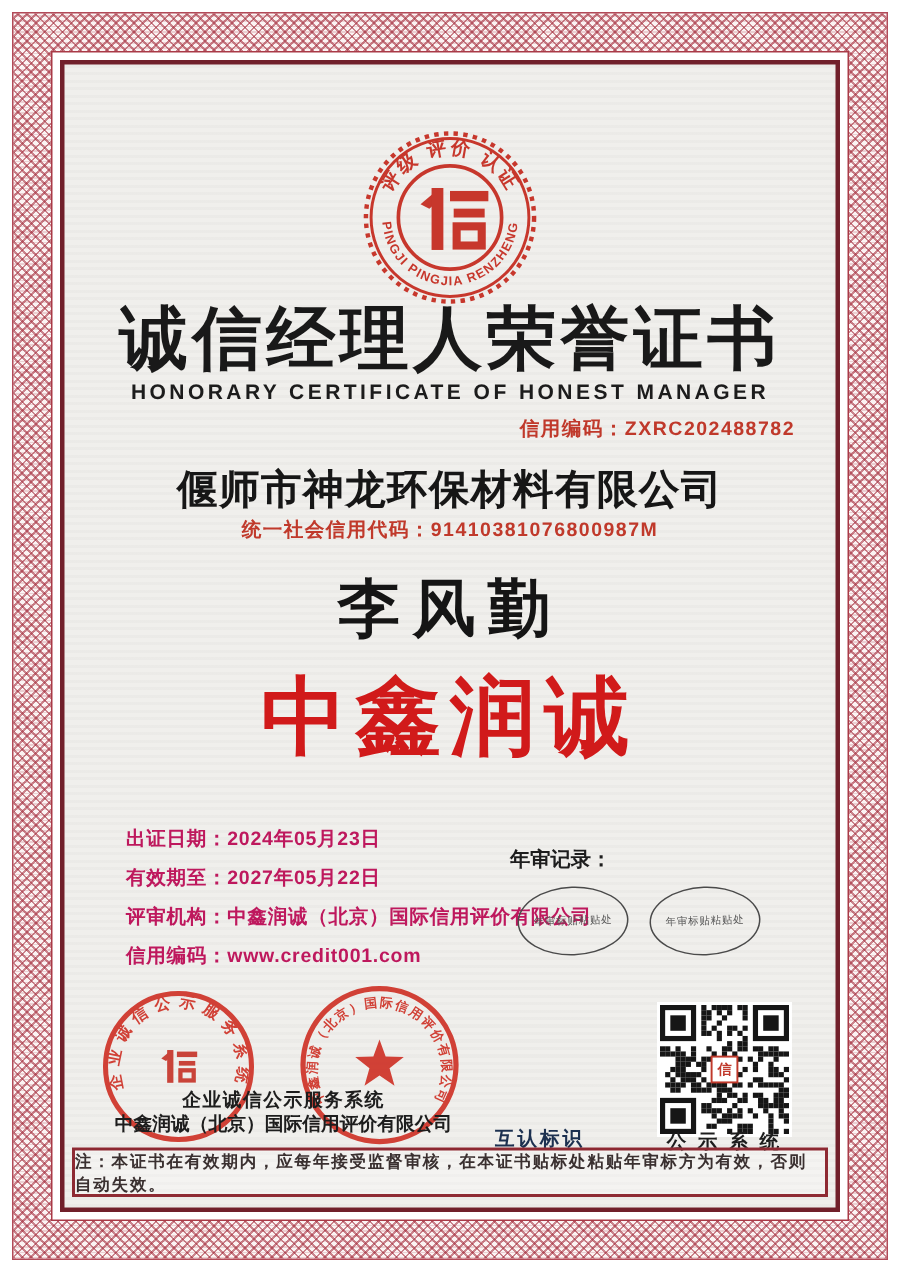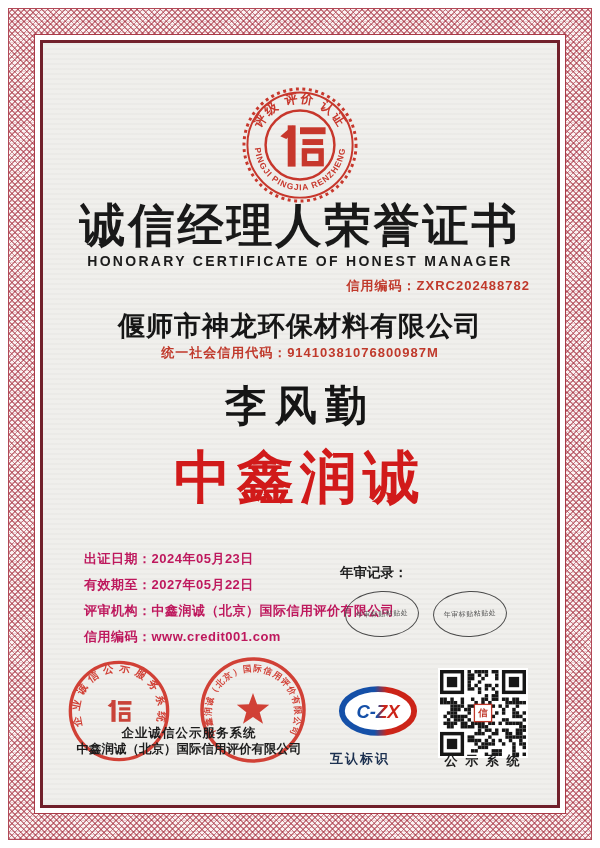--- a/index.html
+++ b/index.html
@@ -158,34 +158,20 @@
       </text>
       <polygon fill="#cf3429" points="55,38 59.1,49.3 71.2,49.7 61.7,57.2 65,68.8 55,62 45,68.8 48.3,57.2 38.8,49.7 50.9,49.3"></polygon>
     </svg>
   </div>
 
   <div class="abs seal-captions">
     <div class="l1">企业诚信公示服务系统</div>
     <div class="l2">中鑫润诚（北京）国际信用评价有限公司</div>
   </div>
 
-  <div class="abs czx">
-    <svg viewBox="0 0 100 64" width="84" height="54">
-      <defs>
-        <linearGradient id="czxg" x1="0" y1="0" x2="1" y2="0">
-          <stop offset="0" stop-color="#1550a8"></stop>
-            <stop offset="0.45" stop-color="#1550a8"></stop>
-          <stop offset="0.62" stop-color="#cc2418"></stop>
-            <stop offset="1" stop-color="#cc2418"></stop>
-        </linearGradient>
-      </defs>
-      <ellipse cx="50" cy="32" rx="43" ry="26" fill="#ffffff" stroke="url(#czxg)" stroke-width="7"></ellipse>
-      <text x="50" y="40" text-anchor="middle" font-size="22" font-weight="bold" font-style="italic" fill="url(#czxg)">C-ZX</text>
-    </svg>
-  </div>
   <div class="abs czx-caption">互认标识</div>
 
   <div class="abs qr">
     <svg viewBox="0 0 100 100">
         <rect x="32" y="0" width="4" height="4" fill="#161616"></rect>
         <rect x="40" y="0" width="4" height="4" fill="#161616"></rect>
         <rect x="44" y="0" width="4" height="4" fill="#161616"></rect>
         <rect x="48" y="0" width="4" height="4" fill="#161616"></rect>
         <rect x="52" y="0" width="4" height="4" fill="#161616"></rect>
         <rect x="60" y="0" width="4" height="4" fill="#161616"></rect>
@@ -388,13 +374,14 @@
         <rect x="80" y="8" width="12" height="12" fill="#161616"></rect>
         <rect x="0" y="72" width="28" height="28" fill="#161616"></rect>
         <rect x="4" y="76" width="20" height="20" fill="#ffffff"></rect>
         <rect x="8" y="80" width="12" height="12" fill="#161616"></rect>
         <rect x="40" y="40" width="20" height="20" fill="#ffffff" stroke="#c0392b" stroke-width="1.5"></rect>
         <text x="50" y="53.5" font-size="11" fill="#c0392b" text-anchor="middle" font-weight="bold">信</text>
       </svg>
   </div>
   <div class="abs qr-caption">公 示 系 统</div>
 
+  <div class="abs note">注：本证书在有效期内，应每年接受监督审核，在本证书贴标处粘贴年审标方为有效，否则自动失效。</div>
 </div>
 
 </body></html>

